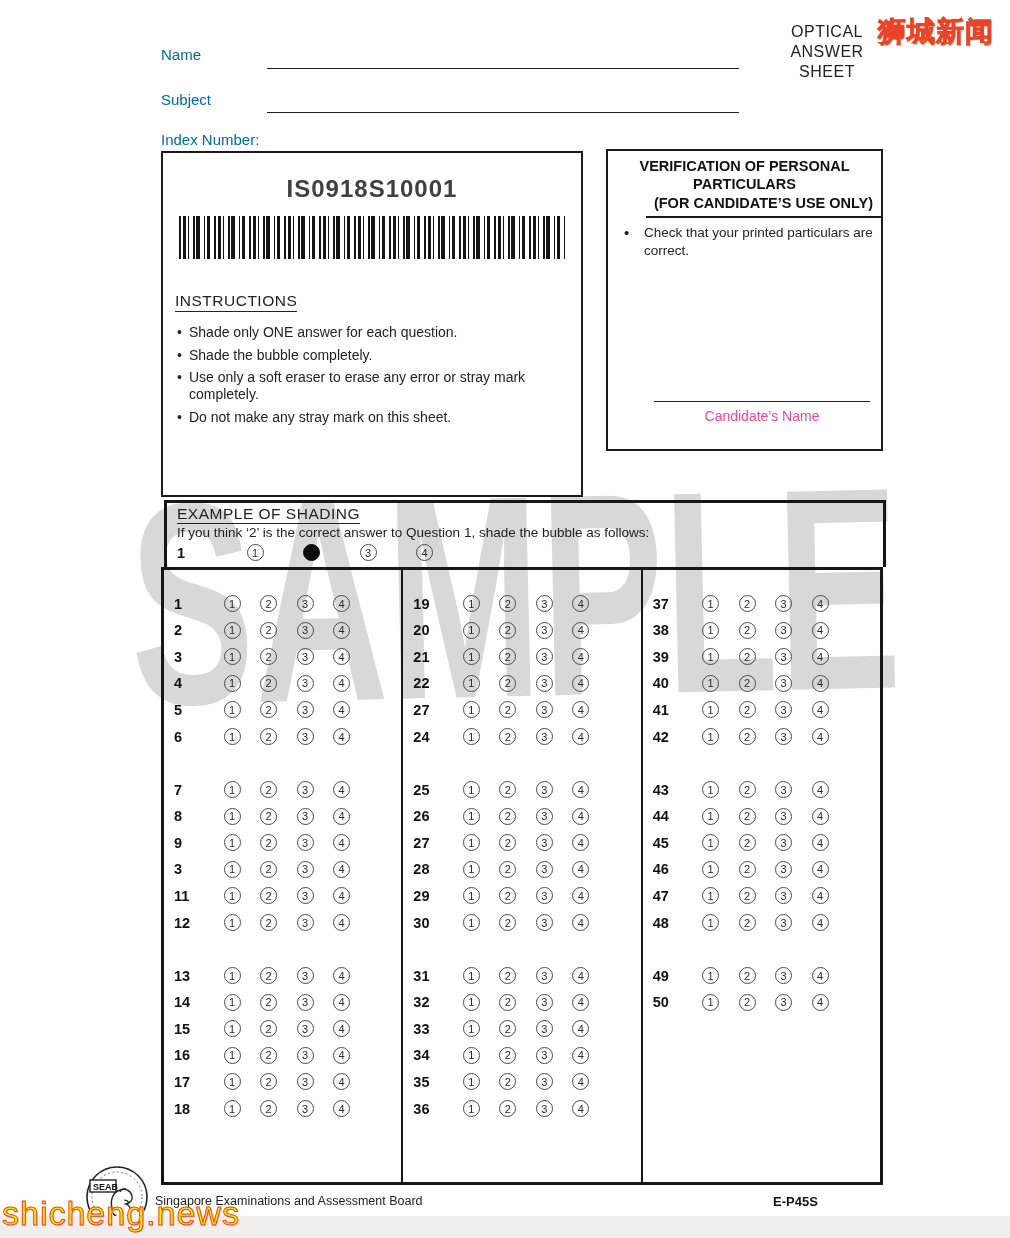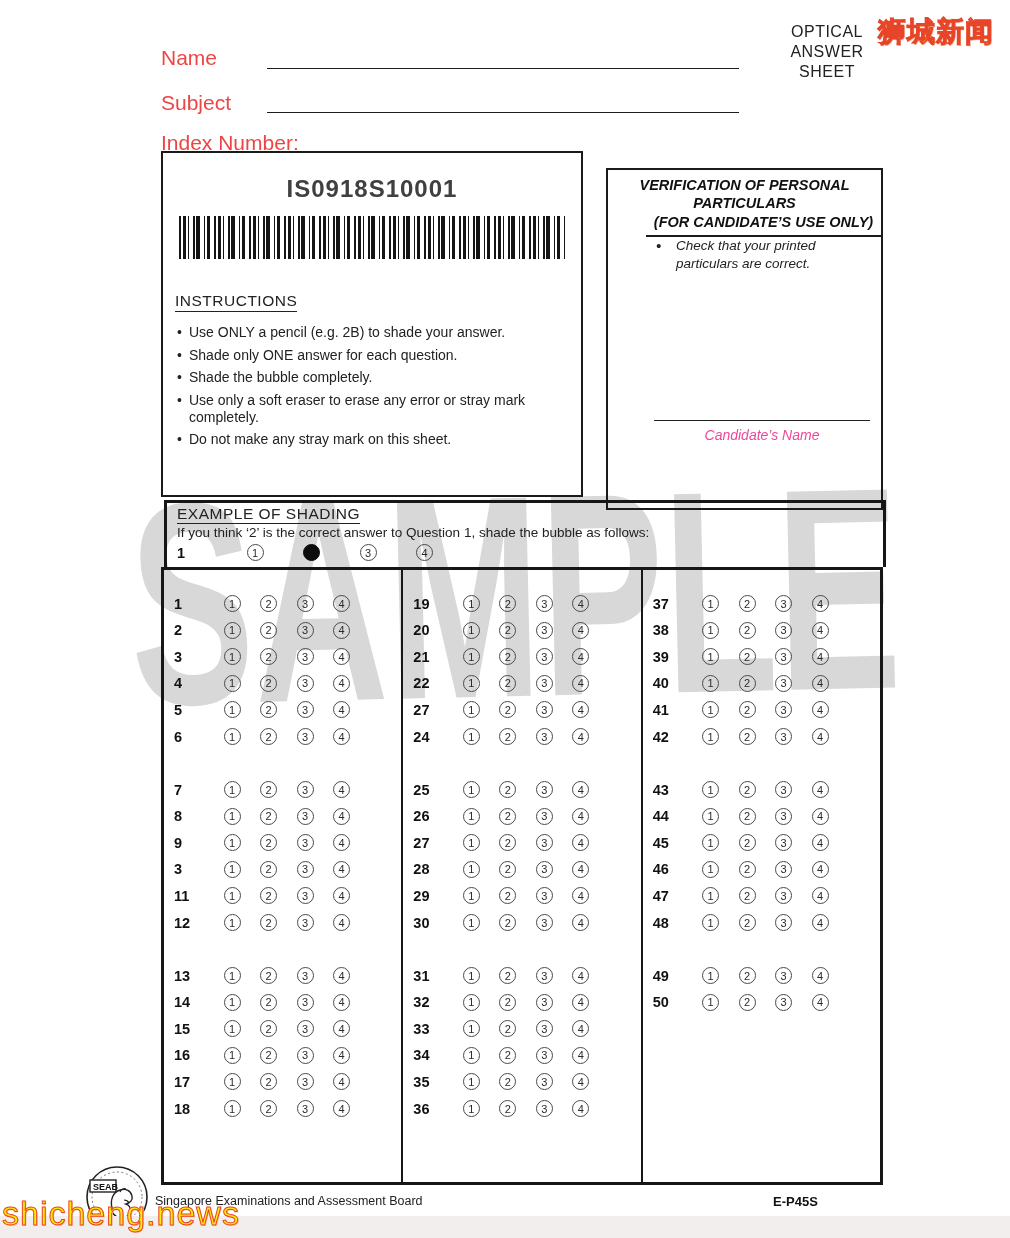--- a/index.html
+++ b/index.html
@@ -18,21 +18,21 @@
     -webkit-text-stroke:1px #e8442a; text-shadow:1px 1px 0 #f0b9a0;
   }
   .wm-site {
     position:absolute; left:2px; top:1194px; z-index:5;
     font-size:34px; color:#ffec00; letter-spacing:1px;
     -webkit-text-stroke:1px #e8442a; text-shadow:1px 1px 0 #f0c0a8;
   }
   .content { position:relative; z-index:1; }
 
   
-  .lbl { font-size:21px; color:#ef4444; }
+  .lbl { font-size:15px; color:#0369a1; }
   .field-line { border-bottom:1.6px solid #1d1d1d; height:0; }
   .sheet-title { text-align:center; font-size:16px; line-height:20px; color:#222; letter-spacing:0.5px; }
 
   
   .index-box { left:161px; top:151px; width:422px; height:346px; border:2px solid #1a1a1a; background:transparent; }
   .index-code { text-align:center; margin-top:22px; font-size:24px; font-weight:bold; letter-spacing:1px; color:#404040; }
   .barcode { margin:13px auto 0 auto; width:386px; height:43px;
     background:
       repeating-linear-gradient(90deg,
         #151515 0 2px, rgba(0,0,0,0) 2px 4px,
@@ -44,26 +44,26 @@
         #151515 28px 31px, rgba(0,0,0,0) 31px 35px);
   }
   .instructions { padding:33px 12px 0 12px; }
   .ins-title { display:inline-block; font-size:15.5px; letter-spacing:0.5px; color:#222;
     border-bottom:1.6px solid #222; padding-bottom:1px; margin-bottom:12px; }
   .ins-list { list-style:none; }
   .ins-list li { position:relative; font-size:14px; line-height:17px; color:#222;
     padding-left:14px; margin-bottom:5.5px; }
   .ins-list li::before { content:"•"; position:absolute; left:2px; top:0; }
 
-  .verif-box { left:606px; top:168px; width:277px; height:342px; border:2px solid #1a1a1a;font-style:italic; }
+  .verif-box { left:606px; top:149px; width:277px; height:302px; border:2px solid #1a1a1a; }
   .verif-title { text-align:center; font-weight:bold; font-size:14.5px; line-height:18px;
     padding:6px 8px 2px 8px; color:#111; }
   .verif-sub { text-align:center; font-weight:bold; font-size:14.5px; padding-bottom:5px;
     border-bottom:2px solid #1a1a1a; color:#111;margin-left:38px; }
-  .verif-list { list-style:none; padding:0 8px 0 10px;margin-left:32px; }
+  .verif-list { list-style:none; padding:6px 8px 0 10px; }
   .verif-list li { position:relative; font-size:13.5px; line-height:17.5px; color:#222;
     padding-left:26px; margin-bottom:7px; }
   .verif-list li::before { content:"•"; position:absolute; left:6px; top:0; font-size:15px; }
   .sig-area { position:absolute; left:46px; top:250px; width:216px; text-align:center; }
   .sig-line { border-bottom:1.5px solid #222; height:0; margin-bottom:6px; }
   .sig-caption { font-size:14px; color:#ec4899; }
 
   
   .example-box { left:164px; top:500px; width:722px; height:67px;
     border:3px solid #161616; border-bottom:none; padding:2px 0 0 10px; }
@@ -118,21 +118,20 @@
       <div>ANSWER</div>
       <div>SHEET</div>
     </div>
 
     <div class="abs index-box">
       <div class="index-code">IS0918S10001</div>
       <div class="barcode"></div>
       <div class="instructions">
         <span class="ins-title">INSTRUCTIONS</span>
         <ul class="ins-list">
-          <li>Use ONLY a pencil (e.g. 2B) to shade your answer.</li>
           <li>Shade only ONE answer for each question.</li>
           <li>Shade the bubble completely.</li>
           <li>Use only a soft eraser to erase any error or stray mark completely.</li>
           <li>Do not make any stray mark on this sheet.</li>
         </ul>
       </div>
     </div>
 
     <div class="abs verif-box">
       <div class="verif-title">VERIFICATION OF PERSONAL PARTICULARS</div>

